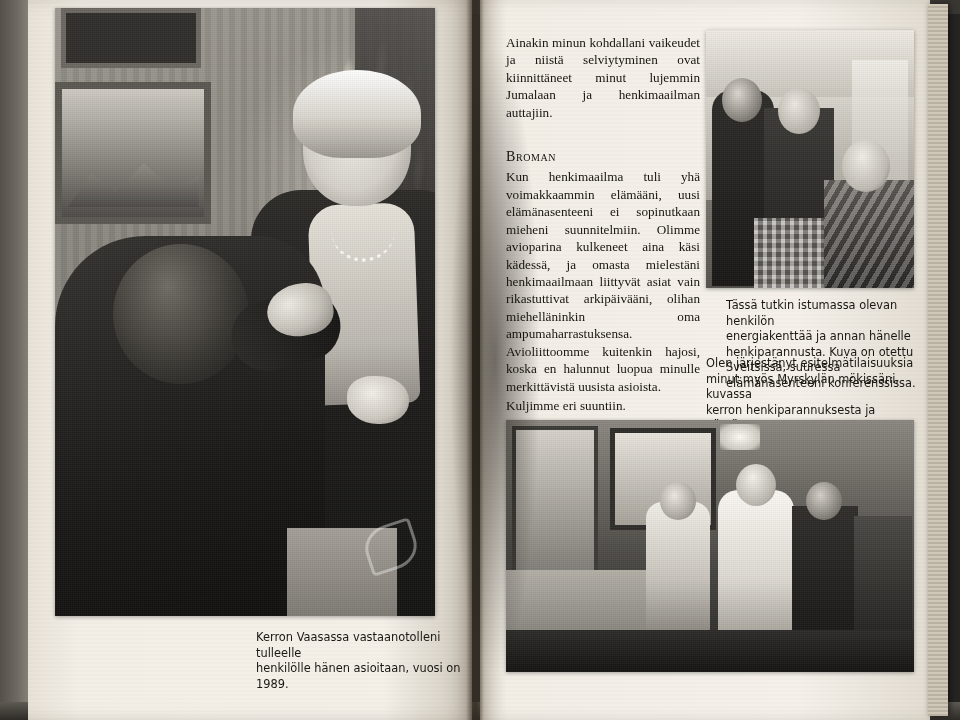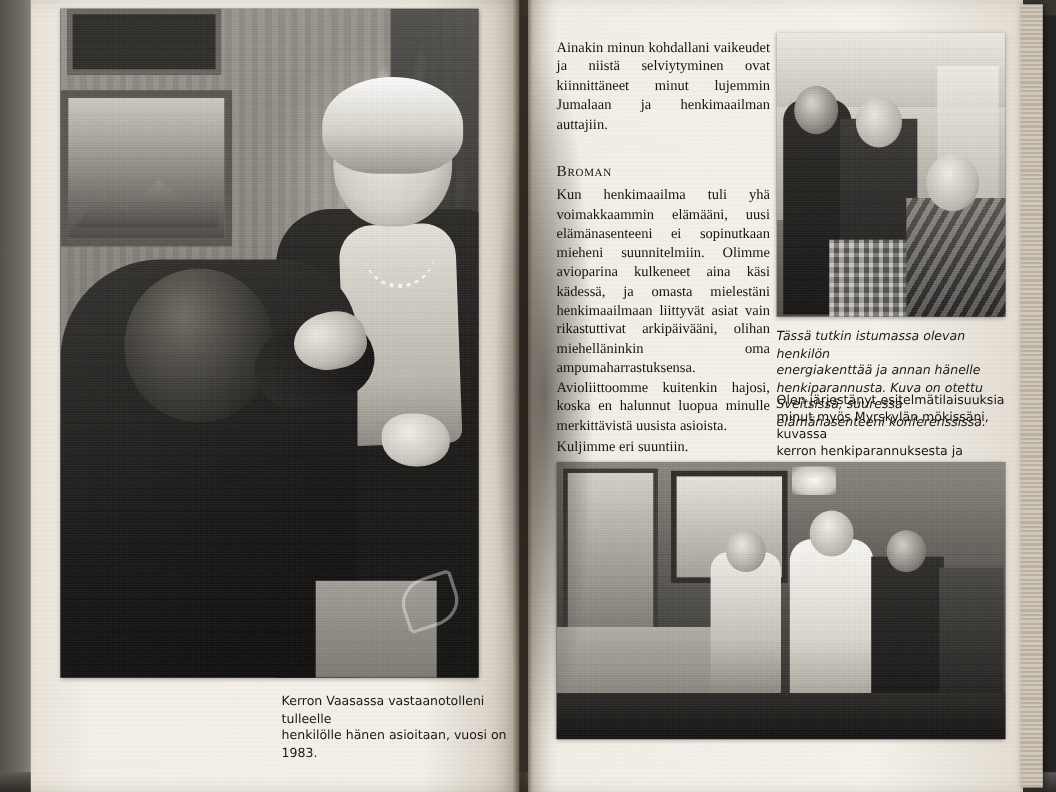--- a/index.html
+++ b/index.html
@@ -328,21 +328,21 @@
     color:#141209;
   }
   .caption {
     position: absolute;
     font-family: "DejaVu Sans", sans-serif;
     font-size: 11.4px;
     line-height: 1.36;
     color: #1a1813;
   }
   #cap-left { left: 256px; top: 630px; width: 216px; }
-  #cap-right1 { left: 706px; top: 298px; width: 208px; font-style: italic; }
+  #cap-right1 { left: 726px; top: 298px; width: 208px; }
   #cap-right2 { left: 706px; top: 356px; width: 208px; }
   .cap-line { display:block; }
 
   .para { margin: 0 0 2px 0; }
   .para.indentless { text-indent: 0; }
   .para.last { text-indent: 0; }
 
   
   .paper-tex {
     position:absolute; inset:0; pointer-events:none;
@@ -384,21 +384,21 @@
     <div class="back-arm"></div>
     <div class="back-hand"></div>
     <div class="pink-sleeve"></div>
     <div class="sig"></div>
     <div class="grain"></div>
   </div>
 
   <div class="caption" id="cap-left">
     <span class="cap-line">Kerron Vaasassa vastaanotolleni tulleelle</span>
     <span class="cap-line">henkilölle hänen asioitaan, vuosi on</span>
-    <span class="cap-line">1983.</span>
+    <span class="cap-line">1989.</span>
   </div>
 
   <div class="page-right">
     <div class="paper-tex"></div>
   </div>
 
   <div class="body-col" id="col-top">
     <p class="para indentless">Ainakin minun kohdallani vaikeudet ja niistä selviytyminen ovat kiinnittäneet minut lujemmin Jumalaan ja henkimaailman auttajiin.</p>
   </div>
 

